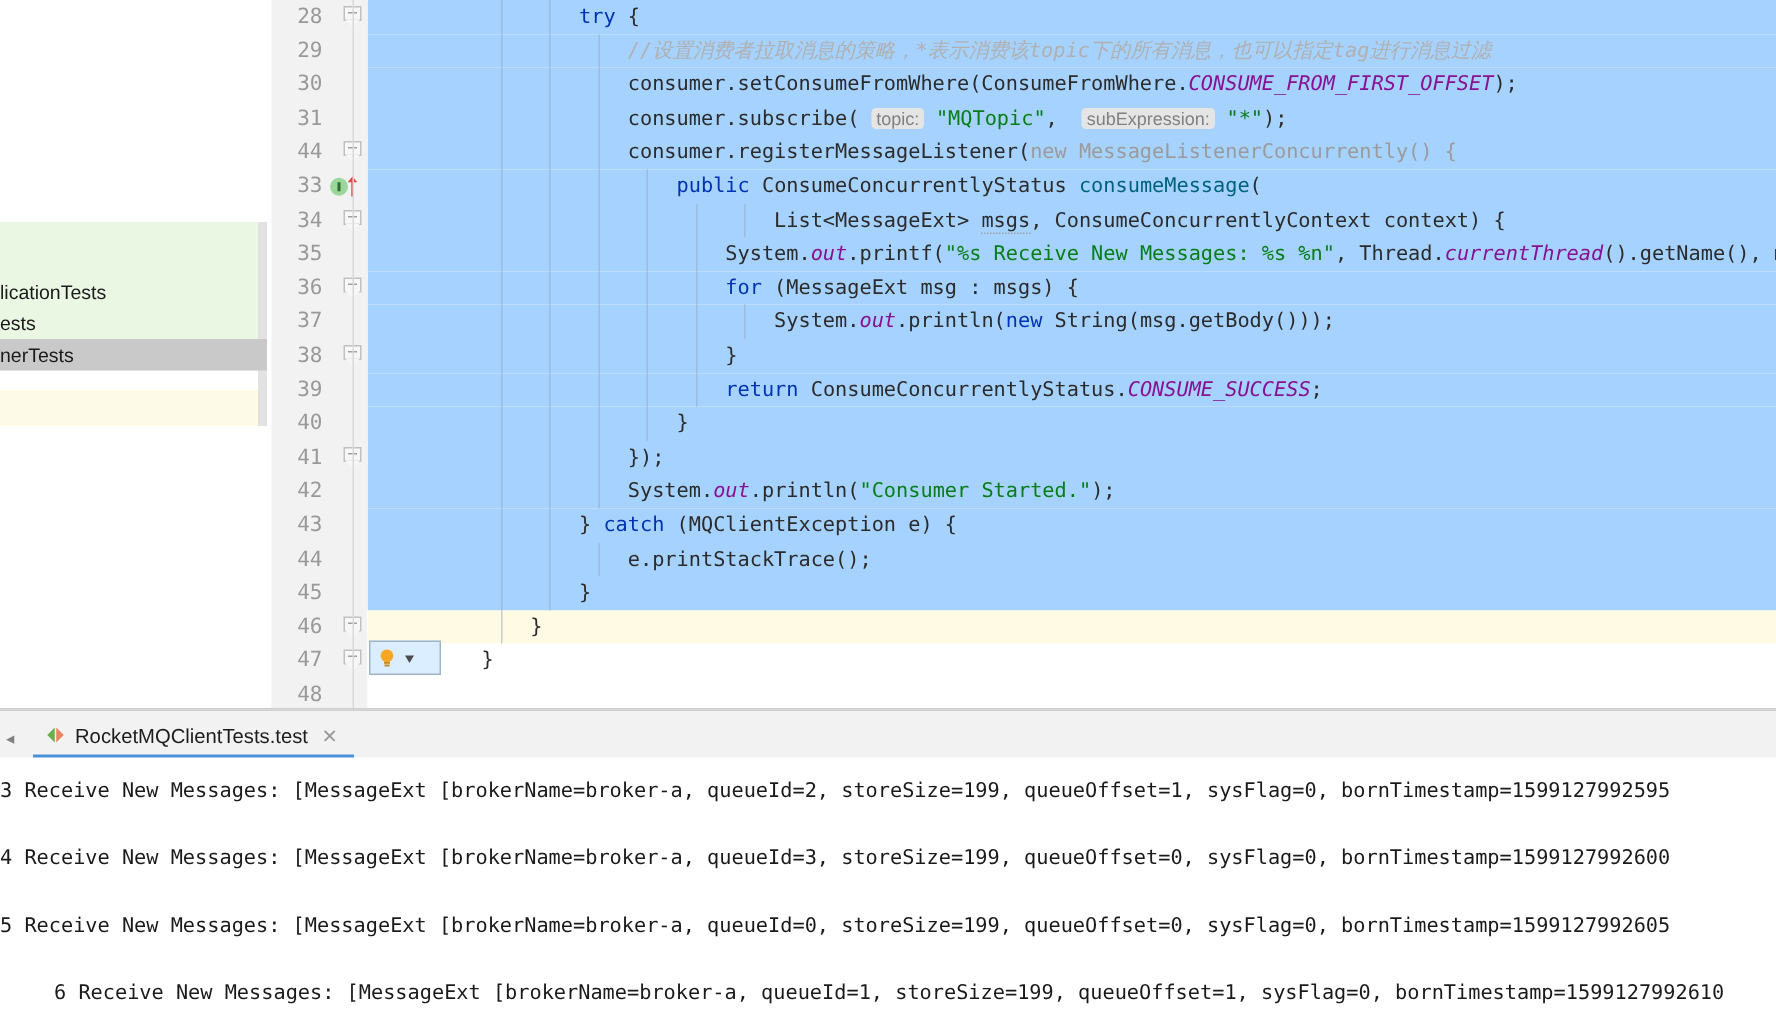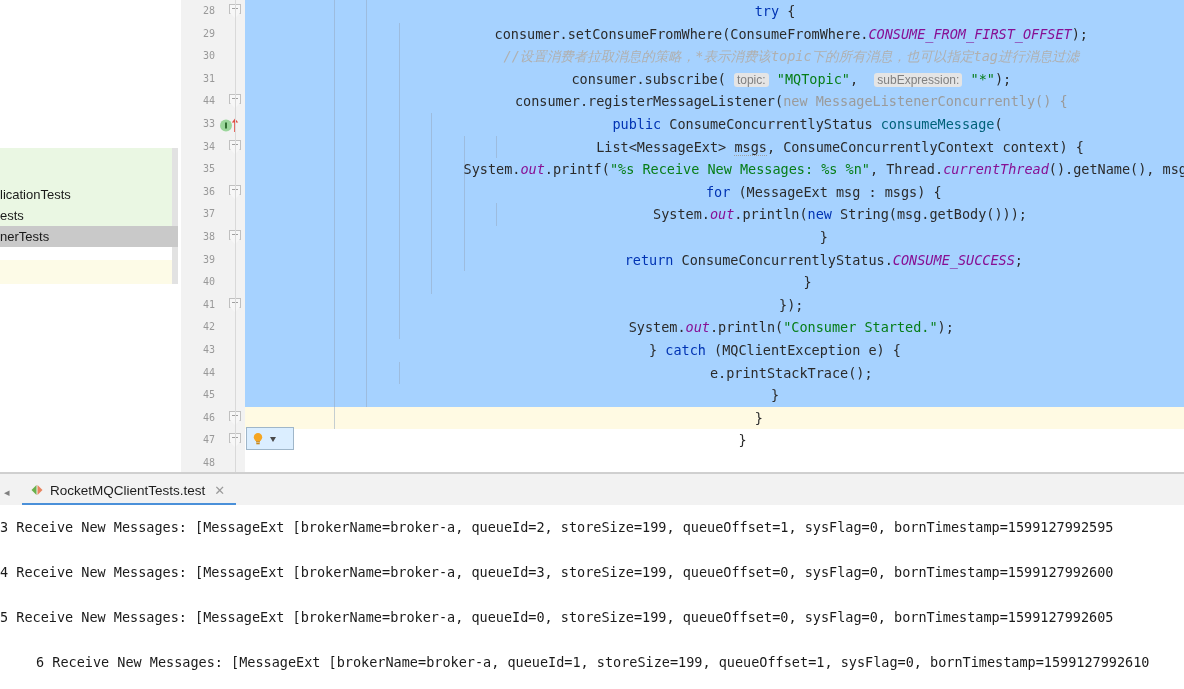--- a/index.html
+++ b/index.html
@@ -43,21 +43,21 @@
   }
   .gutter-row {
     position: relative;
     height: 22.6px;
     line-height: 22.6px;
   }
   .ln {
     position: absolute;
     right: 30px;
     font-family: "DejaVu Sans Mono", monospace;
-    font-size: 10px;
+    font-size: 14px;
     color: #999999;
     text-align: right;
   }
   
   .fold {
     position: absolute;
     left: 48px;
     top: 4px;
     width: 13px; height: 14px;
   }
@@ -118,23 +118,22 @@
     height: 22.6px;
     line-height: 22.6px;
     white-space: pre;
     font-family: "DejaVu Sans Mono", monospace;
     font-size: 13.5px;
     color: #2b2b2b;
   }
   .code-row .txt {
     position: relative;
     display: block;
-    padding-left: 56px;
+    padding-left: 76px;
     z-index: 2;
-    text-align: center;
   }
   .sel-bg {
     position: absolute; left: 0; top: 0;
     width: 939px; height: 22.6px;
     background: #a6d2ff;
     z-index: 0;
   }
   .caret-bg {
     position: absolute; left: 0; top: 0;
     width: 939px; height: 22.6px;
@@ -431,22 +430,22 @@
           <div class="gutter-row">
             <span class="ln">48</span>
           </div>
         </div>
     </div>
     <div class="fold-guide"></div>
 
     <div class="code-area">
       <div class="code-rows" id="code-rows">
           <div class="code-row"><div class="sel-bg"></div><div class="iguide" style="left: 88.52px;"></div><div class="iguide" style="left: 121.04px;"></div><span class="txt"><span class="id">        </span><span class="kw">try</span><span class="id"> {</span></span></div>
+          <div class="code-row"><div class="sel-bg"></div><div class="iguide" style="left: 88.52px;"></div><div class="iguide" style="left: 121.04px;"></div><div class="iguide" style="left: 153.56px;"></div><span class="txt"><span class="id">            </span><span class="cmt">//设置消费者拉取消息的策略，*表示消费该topic下的所有消息，也可以指定tag进行消息过滤</span></span></div>
           <div class="code-row"><div class="sel-bg"></div><div class="iguide" style="left: 88.52px;"></div><div class="iguide" style="left: 121.04px;"></div><div class="iguide" style="left: 153.56px;"></div><span class="txt"><span class="id">            consumer.setConsumeFromWhere(ConsumeFromWhere.</span><span class="stat">CONSUME_FROM_FIRST_OFFSET</span><span class="id">);</span></span></div>
-          <div class="code-row"><div class="sel-bg"></div><div class="iguide" style="left: 88.52px;"></div><div class="iguide" style="left: 121.04px;"></div><div class="iguide" style="left: 153.56px;"></div><span class="txt"><span class="id">            </span><span class="cmt">//设置消费者拉取消息的策略，*表示消费该topic下的所有消息，也可以指定tag进行消息过滤</span></span></div>
           <div class="code-row"><div class="sel-bg"></div><div class="iguide" style="left: 88.52px;"></div><div class="iguide" style="left: 121.04px;"></div><div class="iguide" style="left: 153.56px;"></div><span class="txt"><span class="id">            consumer.subscribe( </span><span class="hintbox">topic:</span><span class="id"> </span><span class="str">"MQTopic"</span><span class="id">,  </span><span class="hintbox">subExpression:</span><span class="id"> </span><span class="str">"*"</span><span class="id">);</span></span></div>
           <div class="code-row"><div class="sel-bg"></div><div class="iguide" style="left: 88.52px;"></div><div class="iguide" style="left: 121.04px;"></div><div class="iguide" style="left: 153.56px;"></div><span class="txt"><span class="id">            consumer.registerMessageListener(</span><span class="anon">new</span><span class="anon"> MessageListenerConcurrently() {</span></span></div>
           <div class="code-row"><div class="sel-bg"></div><div class="iguide" style="left: 88.52px;"></div><div class="iguide" style="left: 121.04px;"></div><div class="iguide" style="left: 153.56px;"></div><div class="iguide" style="left: 186.08px;"></div><span class="txt"><span class="id">                </span><span class="kw">public</span><span class="id"> ConsumeConcurrentlyStatus </span><span class="meth">consumeMessage</span><span class="id">(</span></span></div>
           <div class="code-row"><div class="sel-bg"></div><div class="iguide" style="left: 88.52px;"></div><div class="iguide" style="left: 121.04px;"></div><div class="iguide" style="left: 153.56px;"></div><div class="iguide" style="left: 186.08px;"></div><div class="iguide" style="left: 218.6px;"></div><div class="iguide" style="left: 251.12px;"></div><span class="txt"><span class="id">                        List&lt;MessageExt&gt; </span><span class="wavy">msgs</span><span class="id">, ConsumeConcurrentlyContext context) {</span></span></div>
           <div class="code-row"><div class="sel-bg"></div><div class="iguide" style="left: 88.52px;"></div><div class="iguide" style="left: 121.04px;"></div><div class="iguide" style="left: 153.56px;"></div><div class="iguide" style="left: 186.08px;"></div><div class="iguide" style="left: 218.6px;"></div><span class="txt"><span class="id">                    System.</span><span class="fld">out</span><span class="id">.printf(</span><span class="str">"%s Receive New Messages: %s %n"</span><span class="id">, Thread.</span><span class="fld">currentThread</span><span class="id">().getName(), msg</span></span></div>
           <div class="code-row"><div class="sel-bg"></div><div class="iguide" style="left: 88.52px;"></div><div class="iguide" style="left: 121.04px;"></div><div class="iguide" style="left: 153.56px;"></div><div class="iguide" style="left: 186.08px;"></div><div class="iguide" style="left: 218.6px;"></div><span class="txt"><span class="id">                    </span><span class="kw">for</span><span class="id"> (MessageExt msg : msgs) {</span></span></div>
           <div class="code-row"><div class="sel-bg"></div><div class="iguide" style="left: 88.52px;"></div><div class="iguide" style="left: 121.04px;"></div><div class="iguide" style="left: 153.56px;"></div><div class="iguide" style="left: 186.08px;"></div><div class="iguide" style="left: 218.6px;"></div><div class="iguide" style="left: 251.12px;"></div><span class="txt"><span class="id">                        System.</span><span class="fld">out</span><span class="id">.println(</span><span class="kw">new</span><span class="id"> String(msg.getBody()));</span></span></div>
           <div class="code-row"><div class="sel-bg"></div><div class="iguide" style="left: 88.52px;"></div><div class="iguide" style="left: 121.04px;"></div><div class="iguide" style="left: 153.56px;"></div><div class="iguide" style="left: 186.08px;"></div><div class="iguide" style="left: 218.6px;"></div><span class="txt"><span class="id">                    }</span></span></div>
           <div class="code-row"><div class="sel-bg"></div><div class="iguide" style="left: 88.52px;"></div><div class="iguide" style="left: 121.04px;"></div><div class="iguide" style="left: 153.56px;"></div><div class="iguide" style="left: 186.08px;"></div><div class="iguide" style="left: 218.6px;"></div><span class="txt"><span class="id">                    </span><span class="kw">return</span><span class="id"> ConsumeConcurrentlyStatus.</span><span class="stat">CONSUME_SUCCESS</span><span class="id">;</span></span></div>
           <div class="code-row"><div class="sel-bg"></div><div class="iguide" style="left: 88.52px;"></div><div class="iguide" style="left: 121.04px;"></div><div class="iguide" style="left: 153.56px;"></div><div class="iguide" style="left: 186.08px;"></div><span class="txt"><span class="id">                }</span></span></div>

